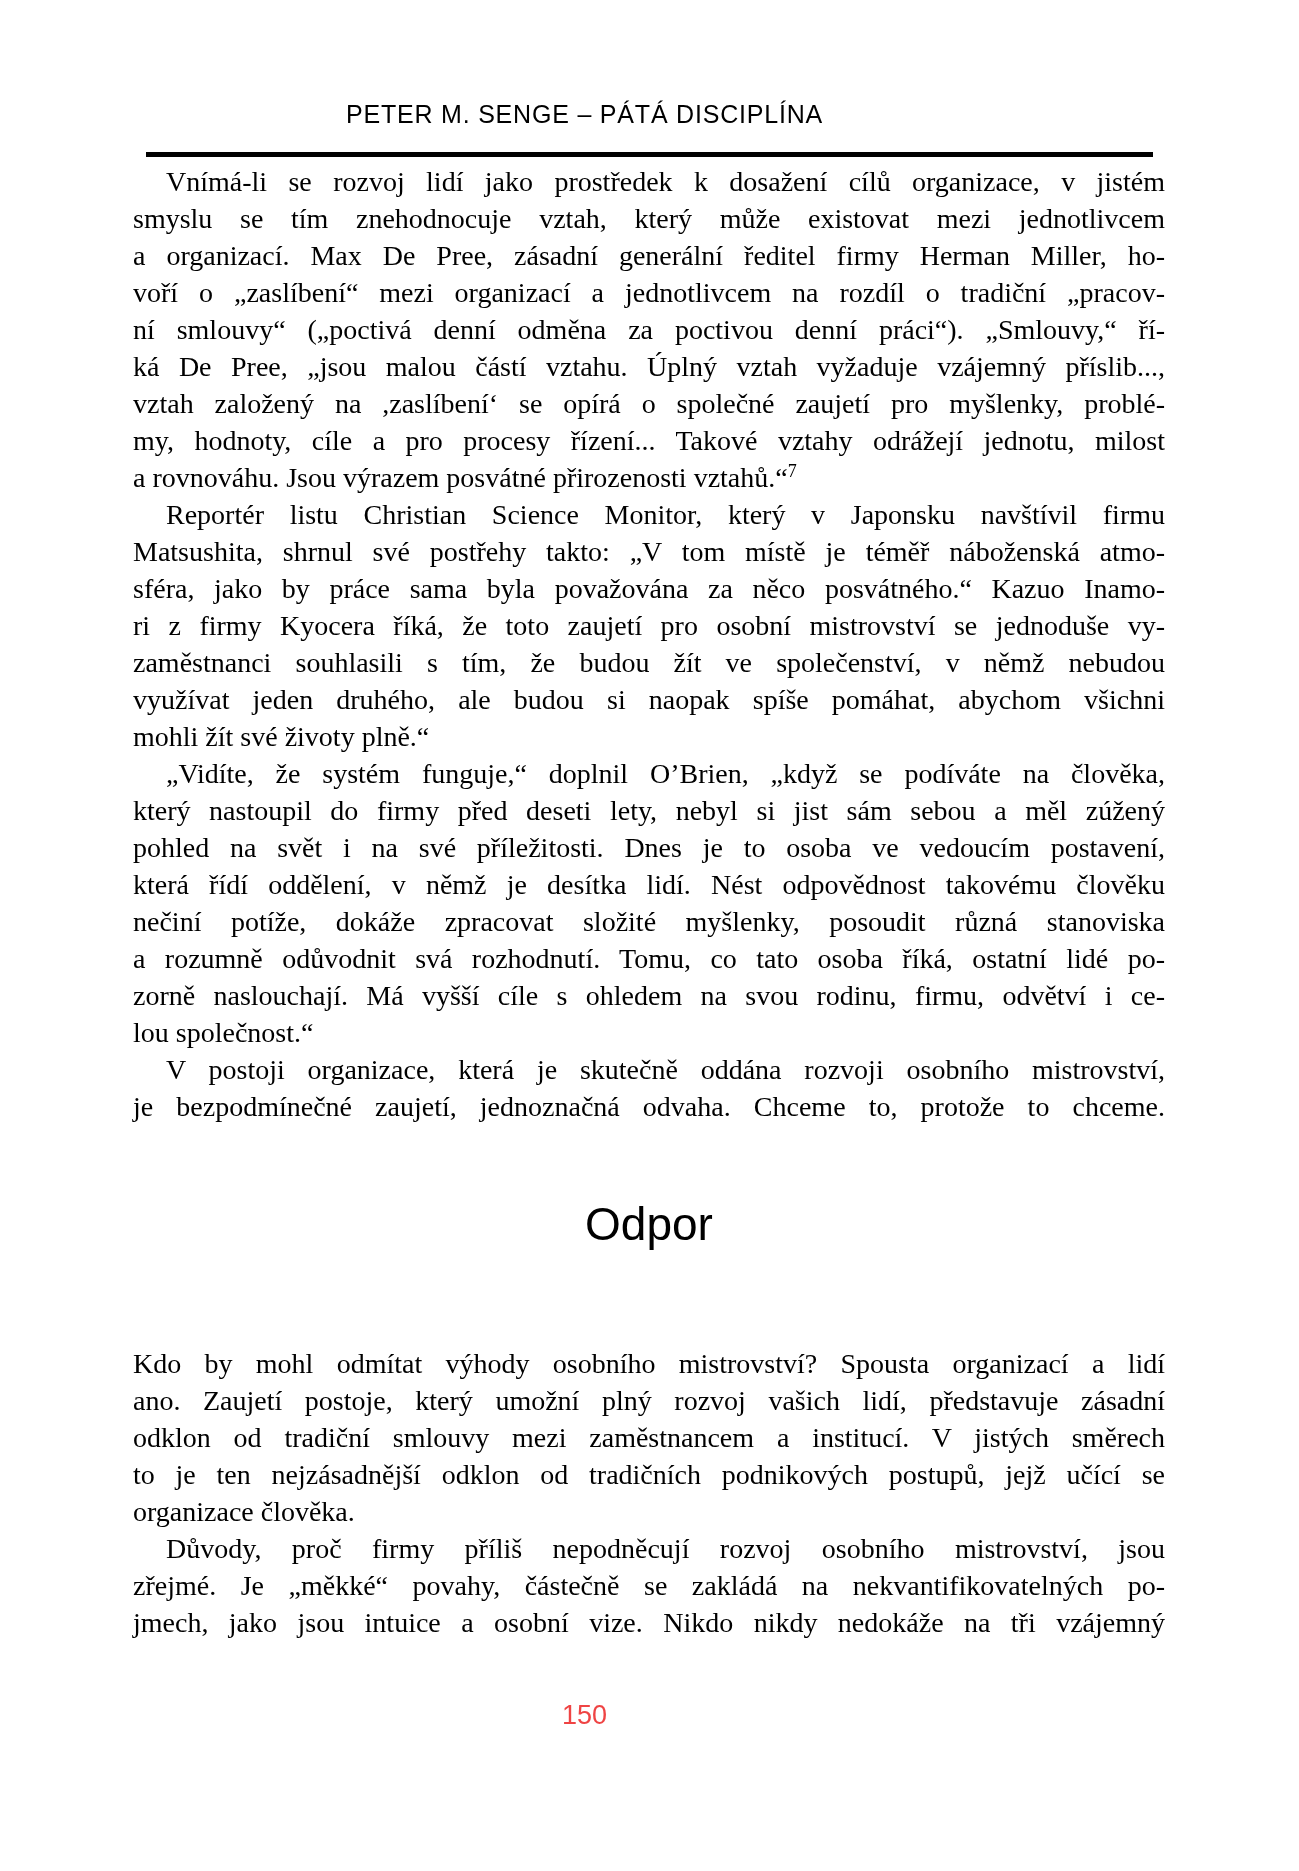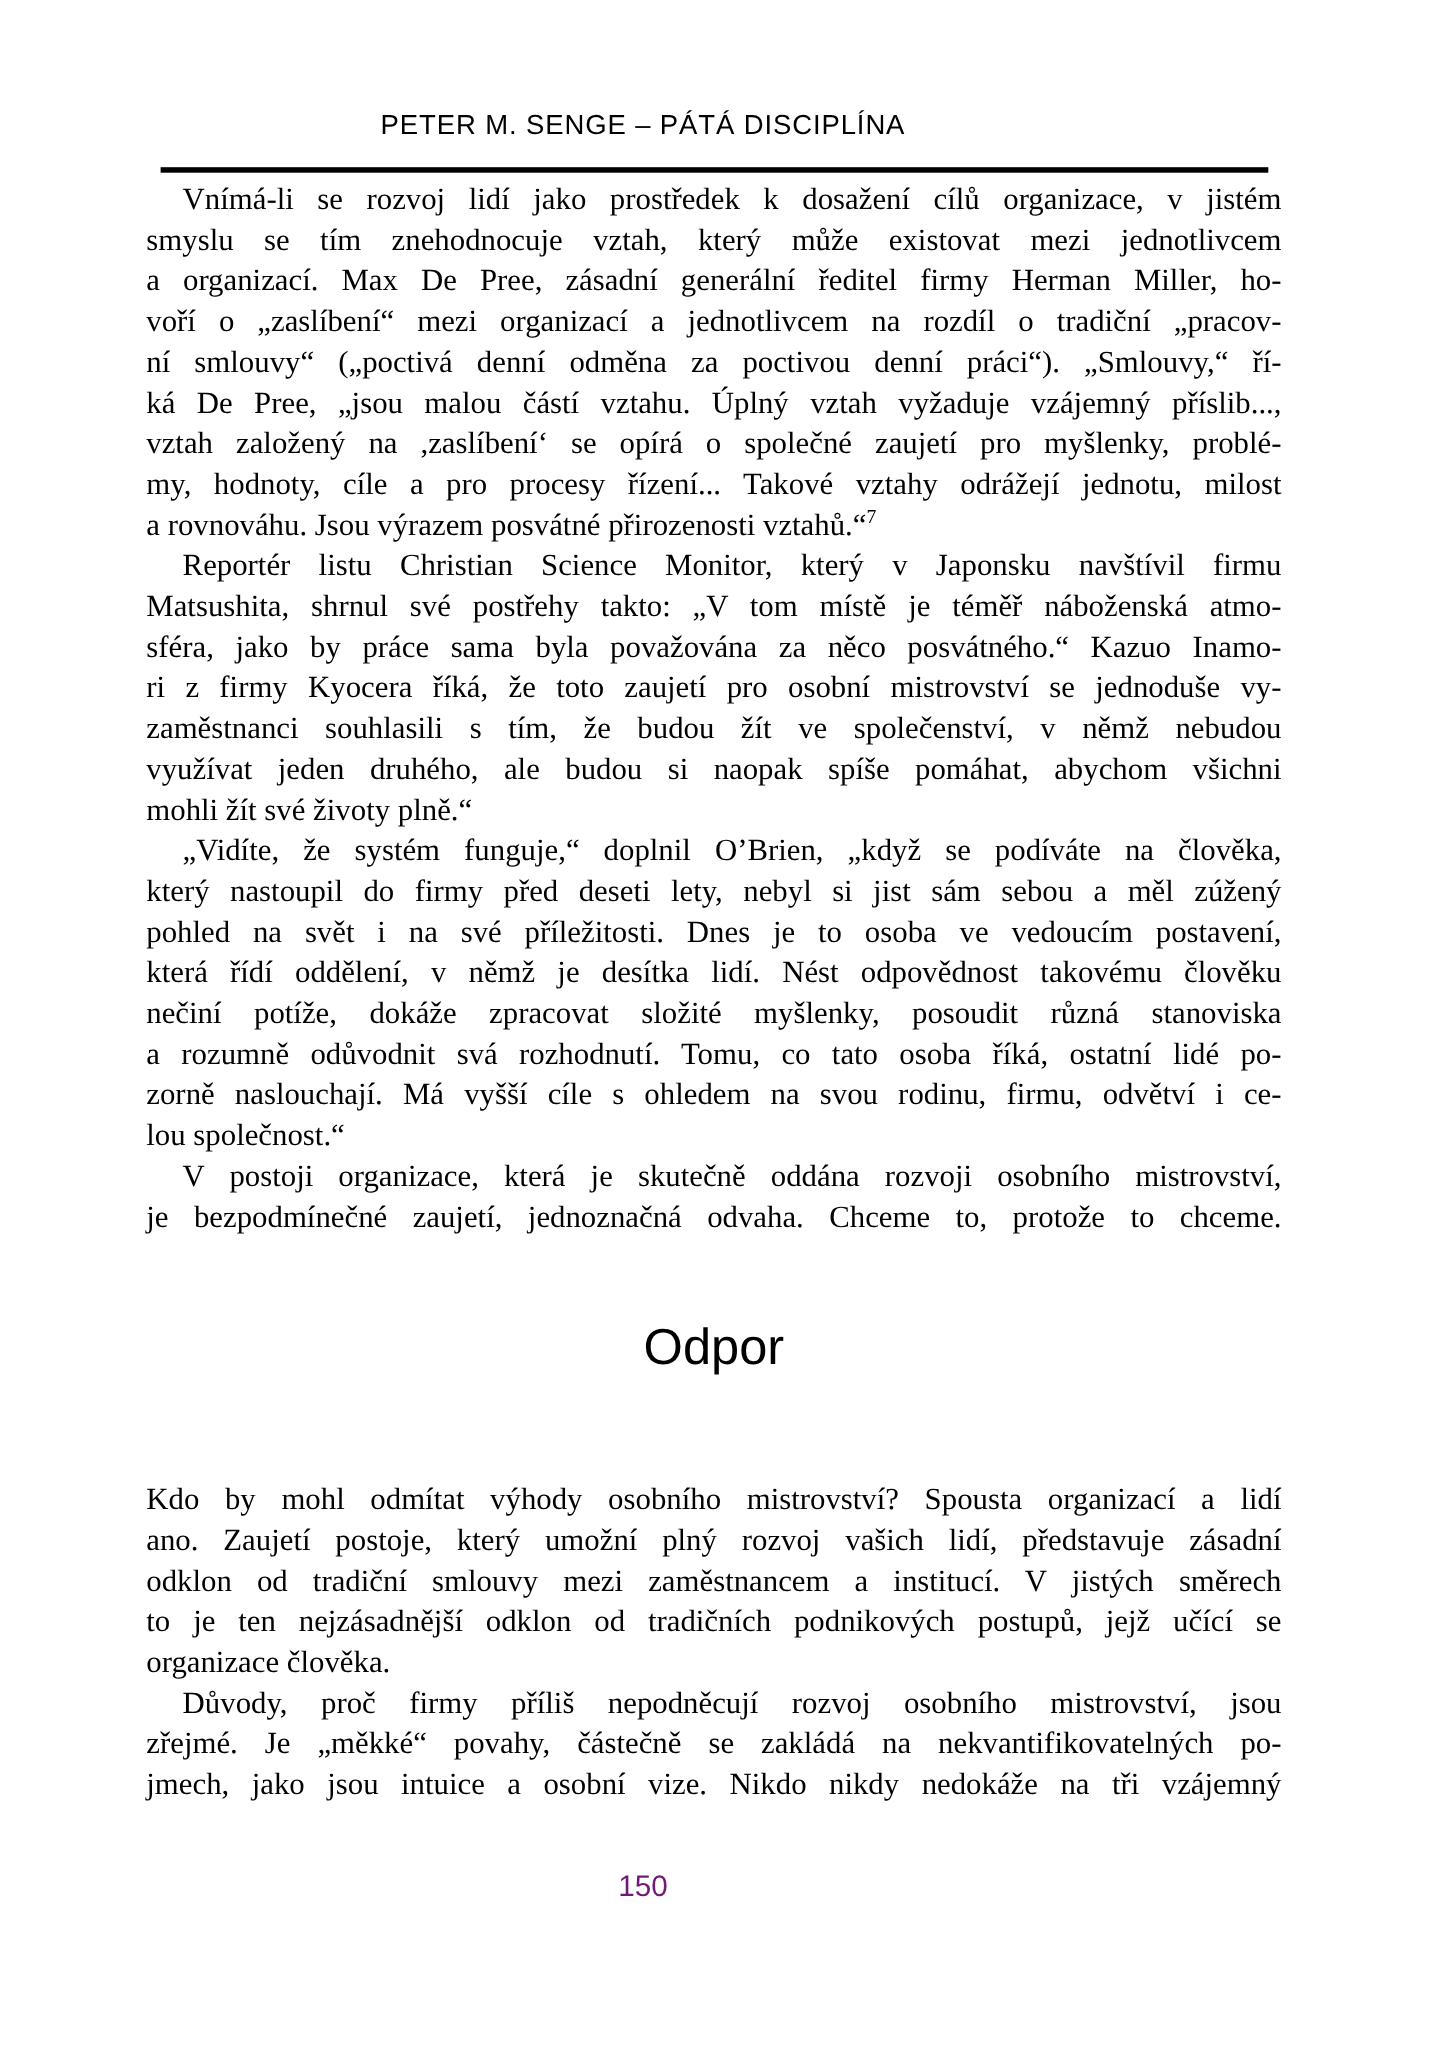--- a/index.html
+++ b/index.html
@@ -63,21 +63,21 @@
     text-align-last: center;
     margin: 78px 0 100px 0;
     color: #000;
   }
   .page-footer {
     position: absolute;
     top: 1700px; left: 0; width: 100%;
     text-align: center;
     font-family: "Liberation Sans", sans-serif;
     font-size: 27px;
-    color: #701a75;
+    color: #ef4444;
   }
 </style>
 </head>
 <body>
 
 <div class="page">
   <div class="page-header">PETER M. SENGE – PÁTÁ DISCIPLÍNA</div>
   <div class="header-rule"></div>
   <div class="text-body">
       <div class="para">

